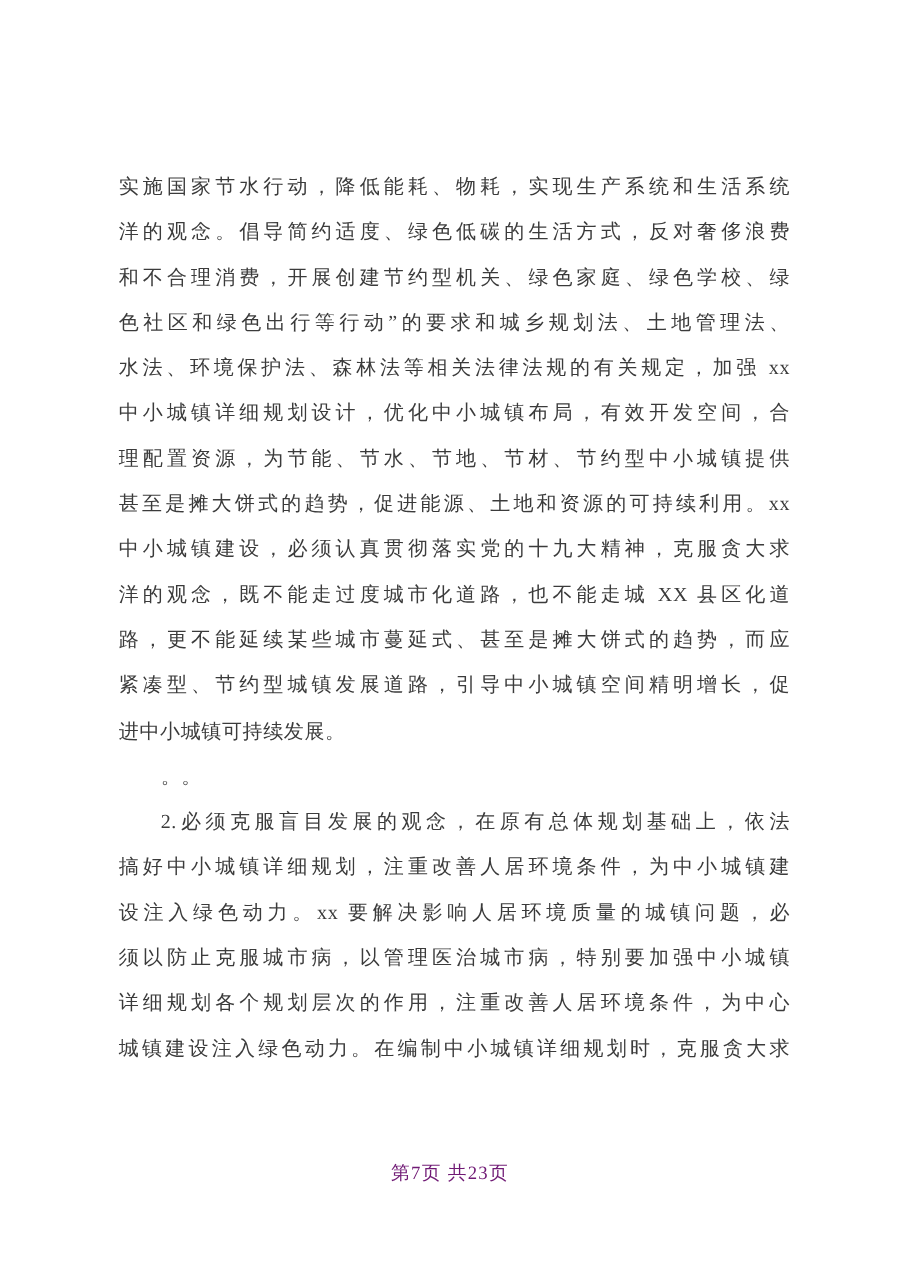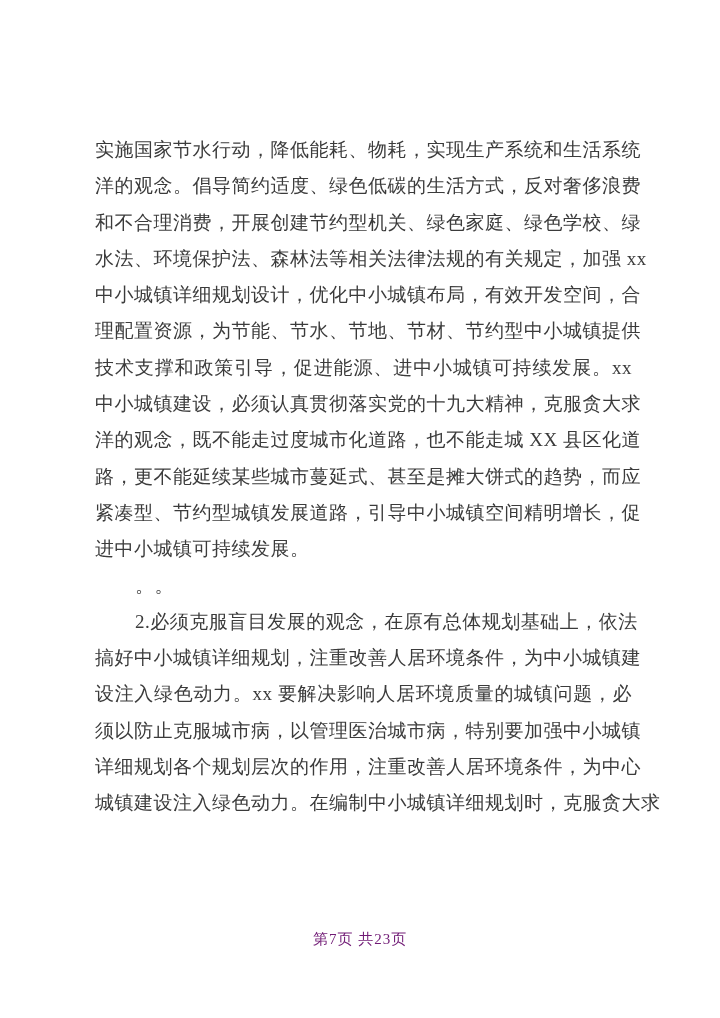--- a/index.html
+++ b/index.html
@@ -17,21 +17,21 @@
     height: 1018px;
     background: #ffffff;
   }
   .doc-body {
     position: absolute;
     left: 95px;
     top: 132px;
     width: 537px;
   }
   .line {
-    font-size: 19px;
+    font-size: 16px;
     line-height: 36.3px;
     height: 36.3px;
     color: #3b3b3b;
     letter-spacing: 0.5px;
     text-align: justify;
     text-align-last: justify;
     -moz-text-align-last: justify;
     white-space: nowrap;
     overflow: visible;
   }
@@ -57,24 +57,25 @@
 </style>
 </head>
 <body>
 
 <div class="page">
 
   <div class="doc-body">
     <div class="line">实施国家节水行动，降低能耗、物耗，实现生产系统和生活系统</div>
     <div class="line">洋的观念。倡导简约适度、绿色低碳的生活方式，反对奢侈浪费</div>
     <div class="line">和不合理消费，开展创建节约型机关、绿色家庭、绿色学校、绿</div>
+    <div class="line">色社区和绿色出行等行动”的要求和城乡规划法、土地管理法、</div>
     <div class="line">水法、环境保护法、森林法等相关法律法规的有关规定，加强 xx</div>
     <div class="line">中小城镇详细规划设计，优化中小城镇布局，有效开发空间，合</div>
     <div class="line">理配置资源，为节能、节水、节地、节材、节约型中小城镇提供</div>
-    <div class="line">技术支撑和政策引导，促进能源、进中小城镇可持续发展。xx</div>
+    <div class="line">甚至是摊大饼式的趋势，促进能源、土地和资源的可持续利用。xx</div>
     <div class="line">中小城镇建设，必须认真贯彻落实党的十九大精神，克服贪大求</div>
     <div class="line">洋的观念，既不能走过度城市化道路，也不能走城 XX 县区化道</div>
     <div class="line">路，更不能延续某些城市蔓延式、甚至是摊大饼式的趋势，而应</div>
     <div class="line">紧凑型、节约型城镇发展道路，引导中小城镇空间精明增长，促</div>
     <div class="line plain">进中小城镇可持续发展。</div>
     <div class="line plain ind">。。</div>
     <div class="line ind">2.必须克服盲目发展的观念，在原有总体规划基础上，依法</div>
     <div class="line">搞好中小城镇详细规划，注重改善人居环境条件，为中小城镇建</div>
     <div class="line">设注入绿色动力。xx 要解决影响人居环境质量的城镇问题，必</div>
     <div class="line">须以防止克服城市病，以管理医治城市病，特别要加强中小城镇</div>

